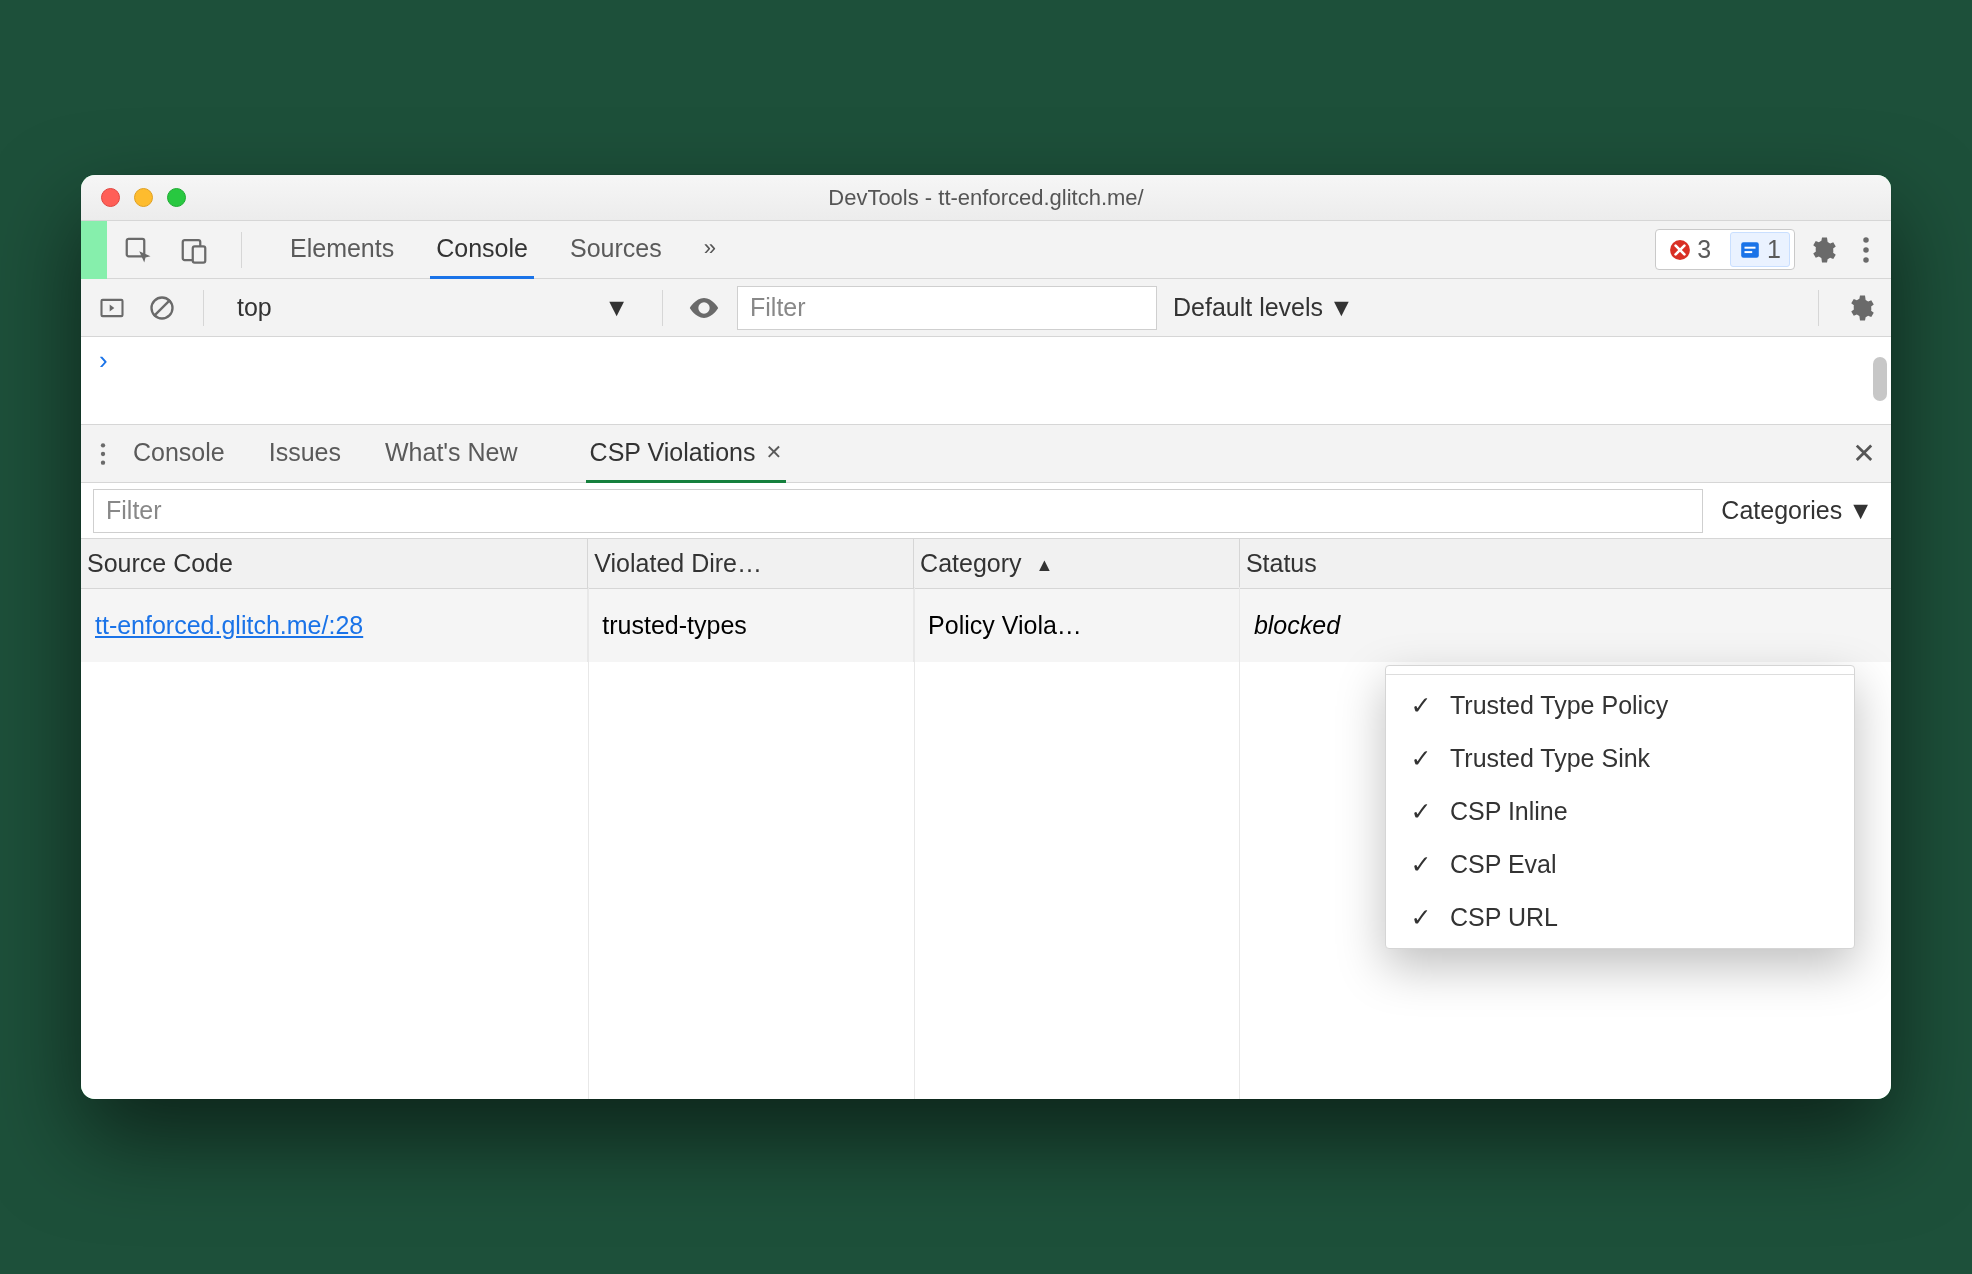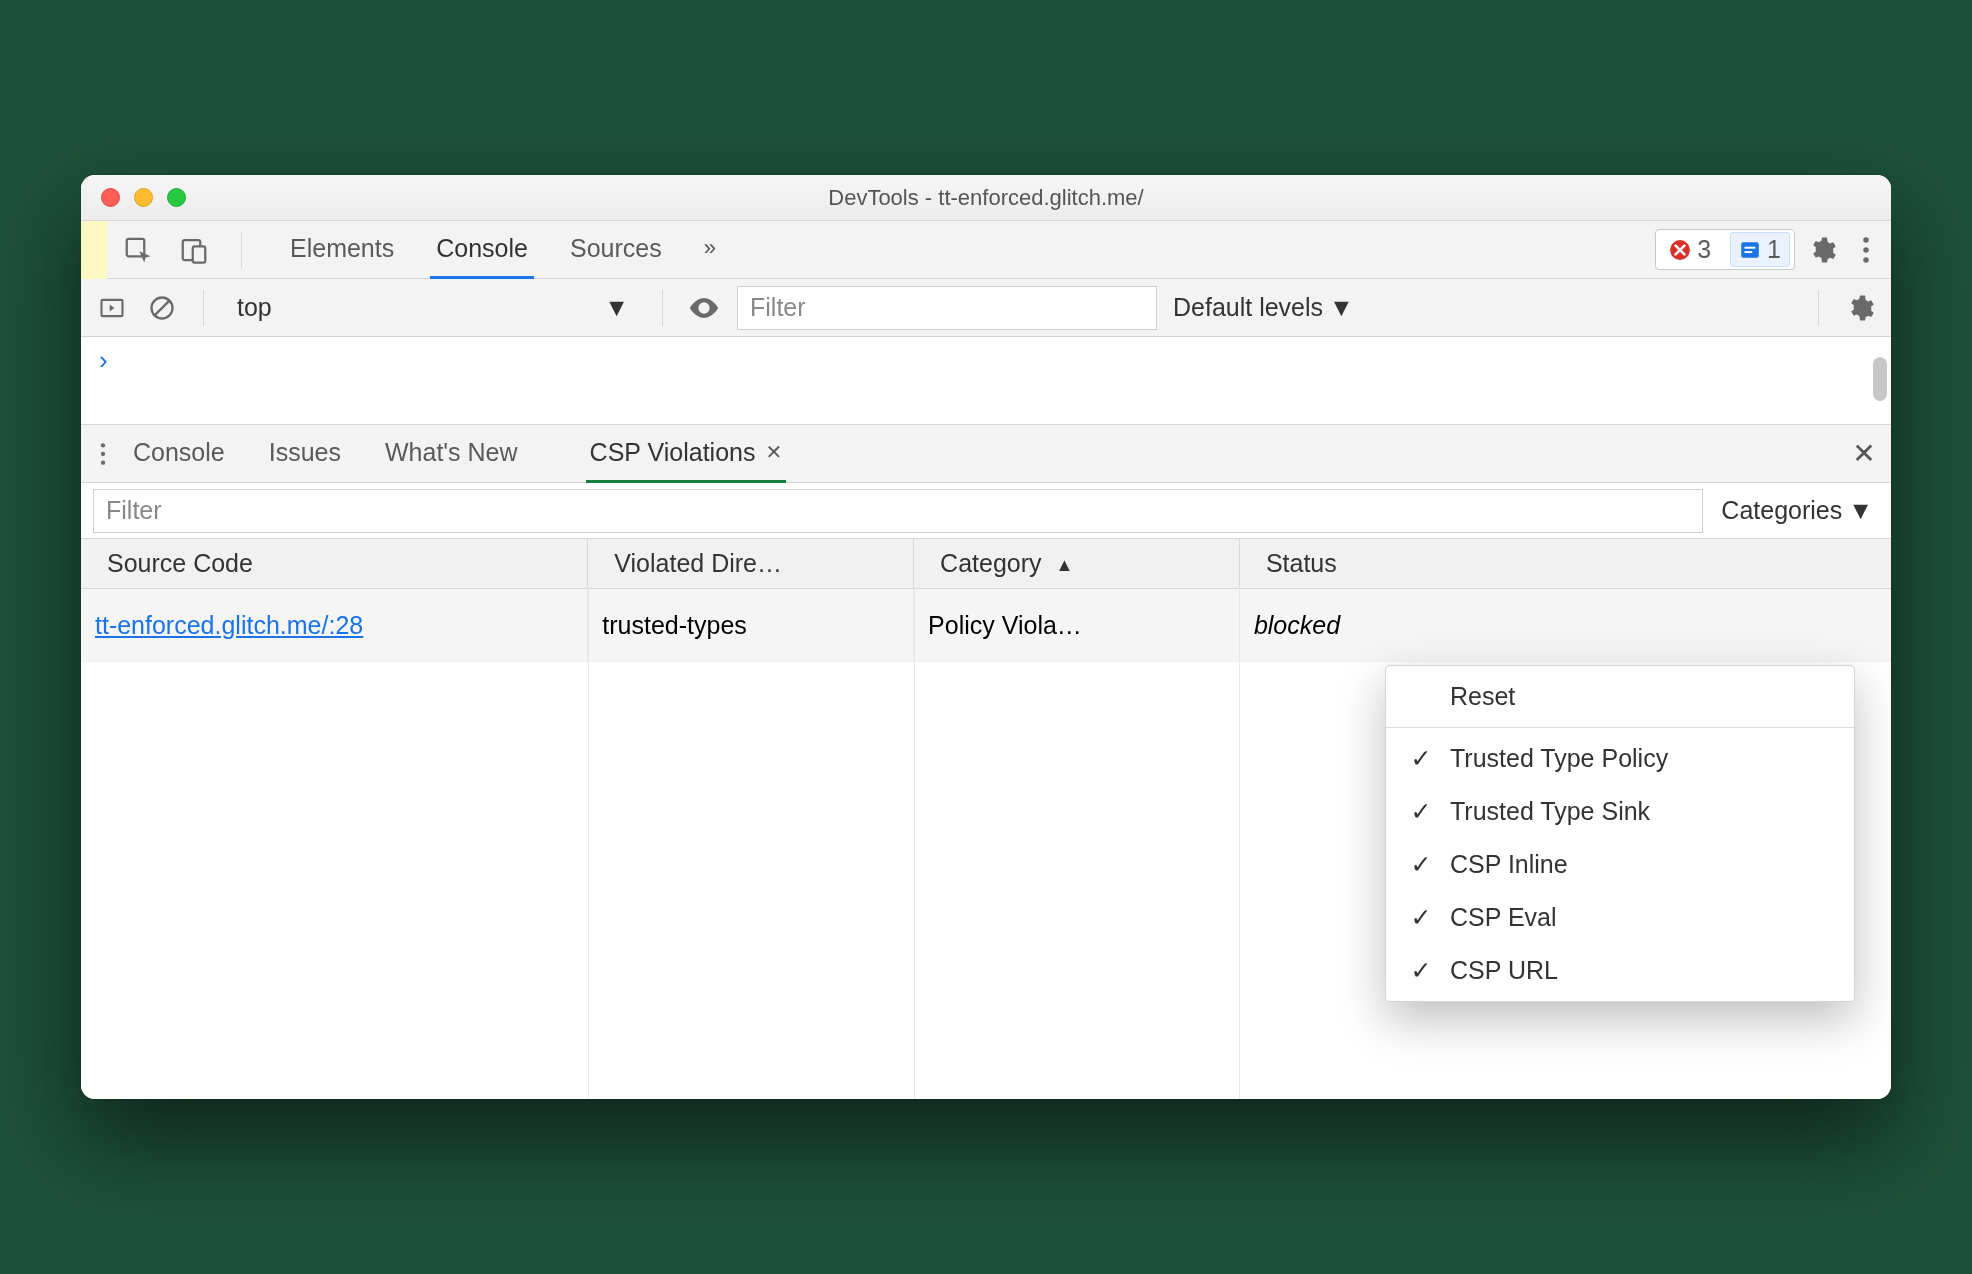--- a/index.html
+++ b/index.html
@@ -9,21 +9,21 @@
     background: #1d503a;
   }
   .stage {
     width: 1972px; height: 1274px;
     background: #1d503a;
     display: flex; align-items: center; justify-content: center;
     position: relative;
   }
   .window {
     width: 1810px;
-    background: #fef9c3;
+    background: #86efac;
     border-radius: 14px;
     box-shadow: 0 40px 90px rgba(0,0,0,.55), 0 0 0 1px rgba(0,0,0,.04);
     overflow: hidden;
     position: relative;
   }
   
   .titlebar {
     height: 46px;
     background: linear-gradient(#f6f6f6,#ececec);
     border-bottom: 1px solid #d6d6d6;
@@ -97,21 +97,21 @@
     height: 56px; display: flex; align-items: center; border-bottom: 1px solid #d6d6d6;
     background: #fff; font-size: 25px;
   }
   .filterrow .filt { flex: 1; margin: 6px 0 6px 12px; }
   .catbtn { display: flex; align-items: center; gap: 6px; padding: 0 18px; color: #333; cursor: pointer; }
   
   .tbl { width: 100%; border-collapse: collapse; font-size: 25px; }
   .tbl th {
     text-align: left; font-weight: 400; background: #f1f1f1; color: #333;
     border-bottom: 1px solid #d6d6d6; border-right: 1px solid #d6d6d6;
-    padding: 10px 26px; white-space: nowrap; overflow: hidden; text-overflow: ellipsis;
+    padding: 10px 6px; white-space: nowrap; overflow: hidden; text-overflow: ellipsis;
   }
   .tbl td {
     padding: 22px 14px; border-right: 1px solid #e8e8e8;
     white-space: nowrap; overflow: hidden; text-overflow: ellipsis;
   }
   .tbl tr.datarow { background: #f5f5f5; }
   .link { color: #1a73e8; text-decoration: underline; }
   .sort-arrow { font-size: 18px; vertical-align: middle; margin-left: 14px; }
   .table-wrap { position: relative; height: 560px; overflow: hidden; background: #fff; }
   .table-wrap .tbl { table-layout: fixed; width: 100%; }
@@ -325,24 +325,20 @@
             <td style="border-right:none;font-style:italic;">blocked</td>
           </tr>
         </tbody>
       </table>
       <div class="colgrid" style="left:28%"></div>
       <div class="colgrid" style="left:46%"></div>
       <div class="colgrid" style="left:64%"></div>
     </div>
 
     <div class="dropdown">
-      <div class="dd-item reset">
-        <span class="chk">✓</span>
-        <span>Reset</span>
-      </div>
       <div class="dd-sep"></div>
       <div class="dd-item">
         <span class="chk">✓</span>
         <span>Trusted Type Policy</span>
       </div>
       <div class="dd-item">
         <span class="chk">✓</span>
         <span>Trusted Type Sink</span>
       </div>
       <div class="dd-item">

